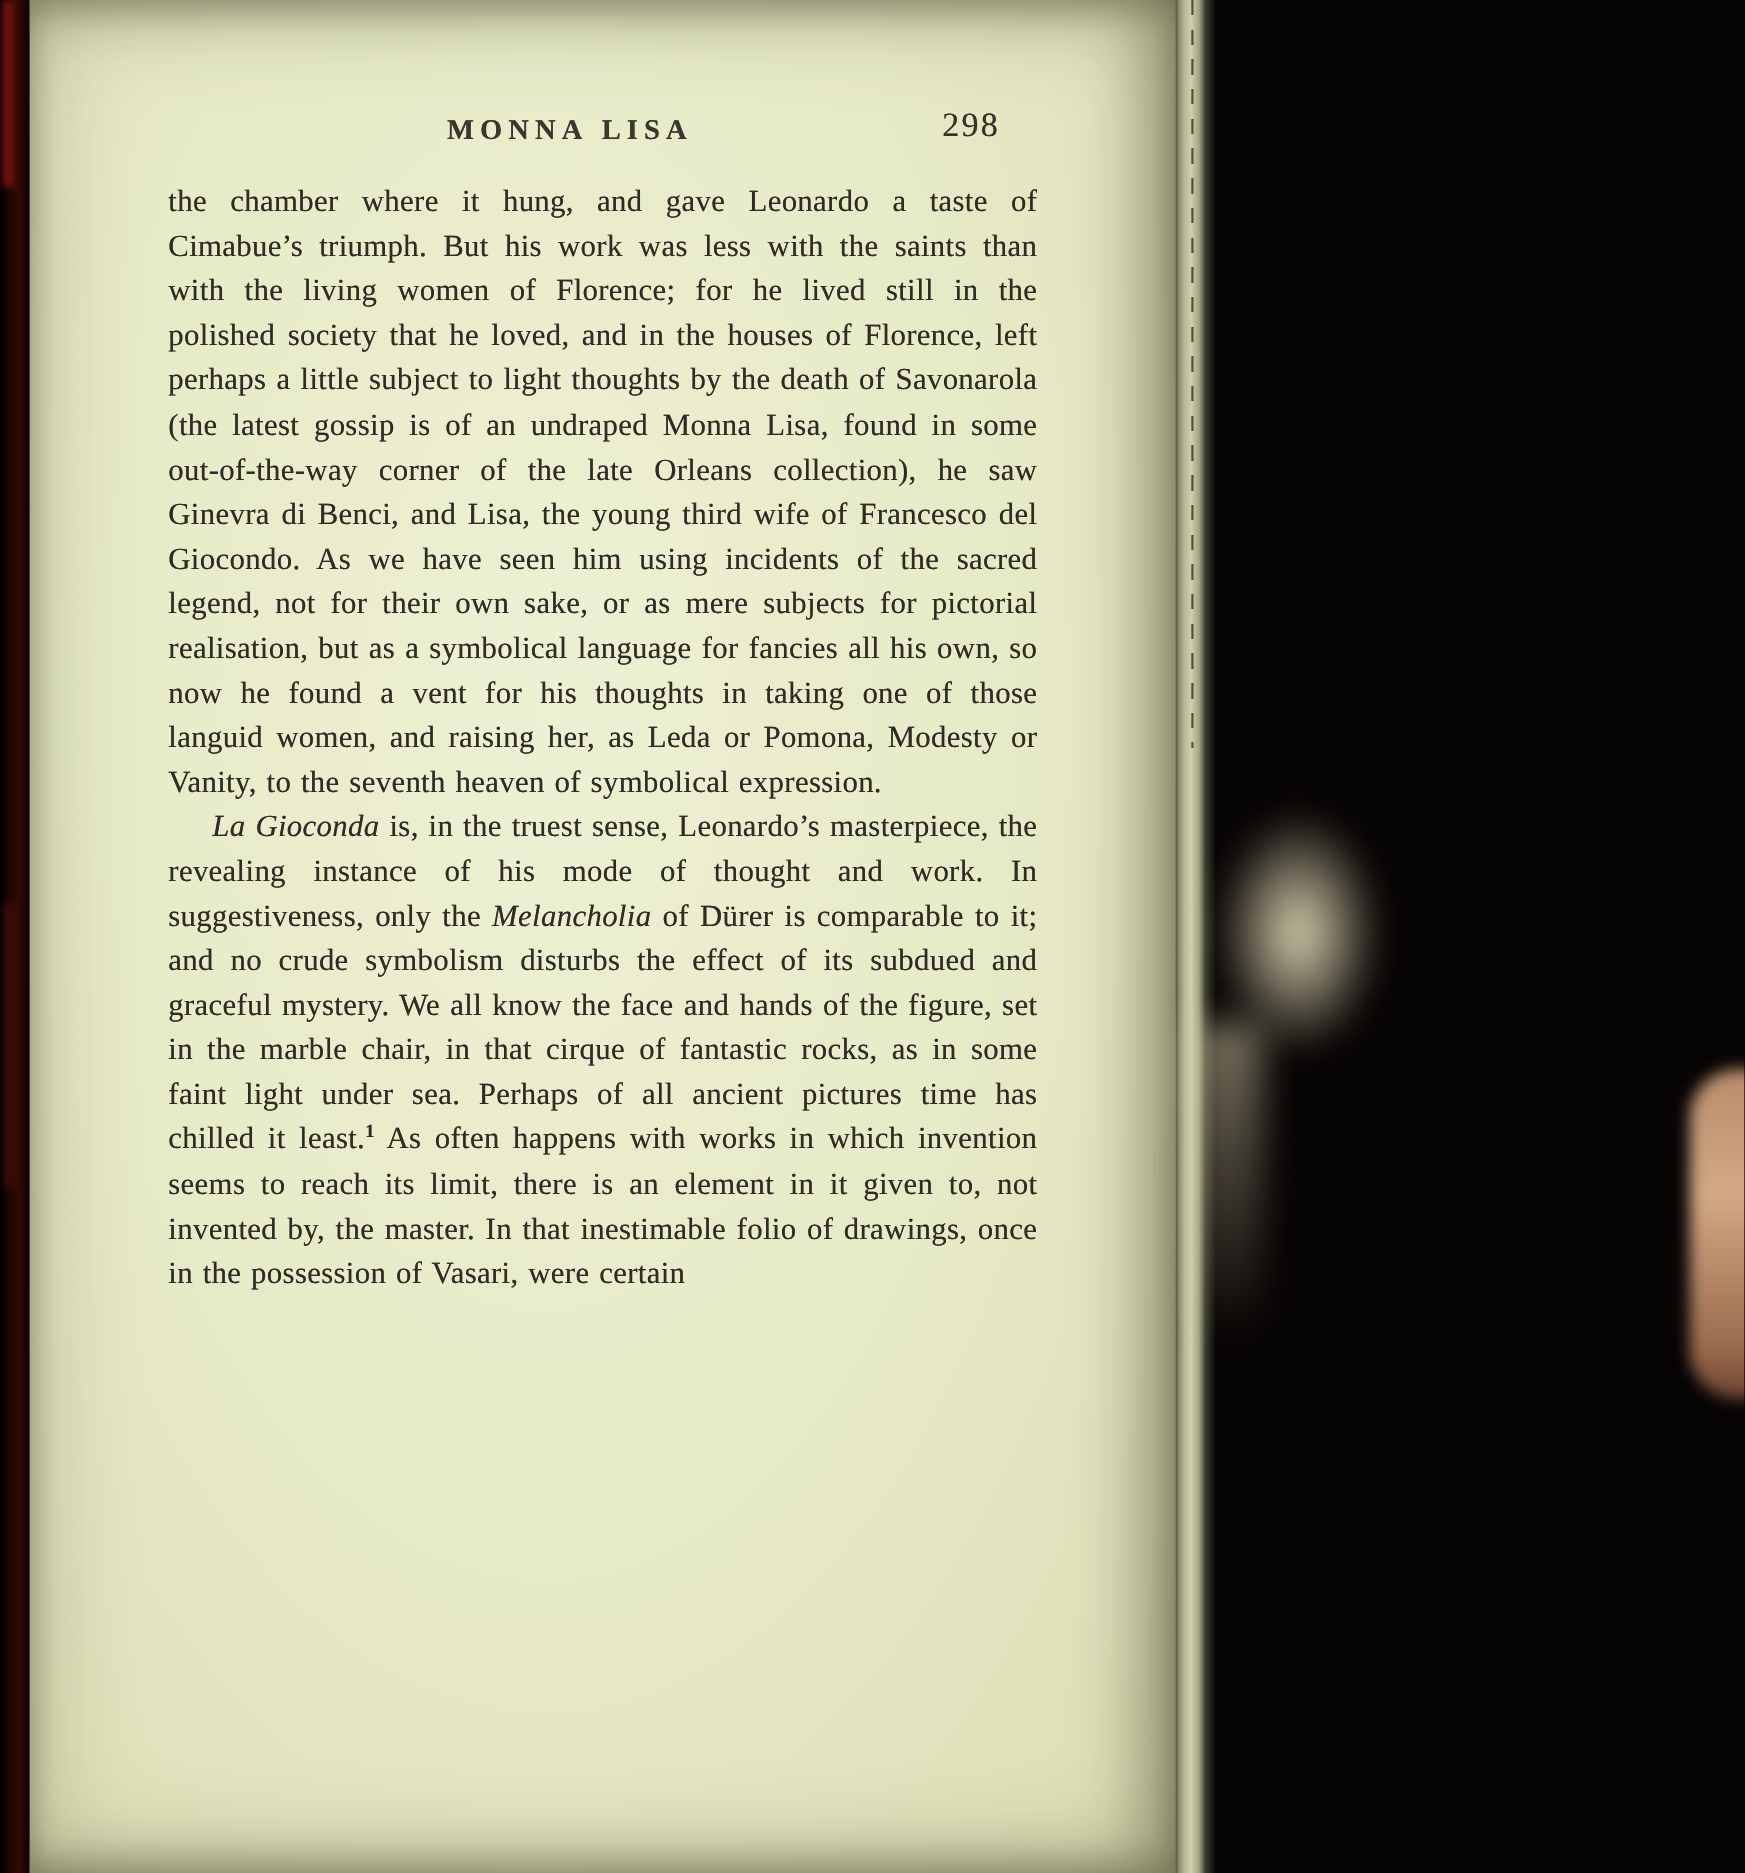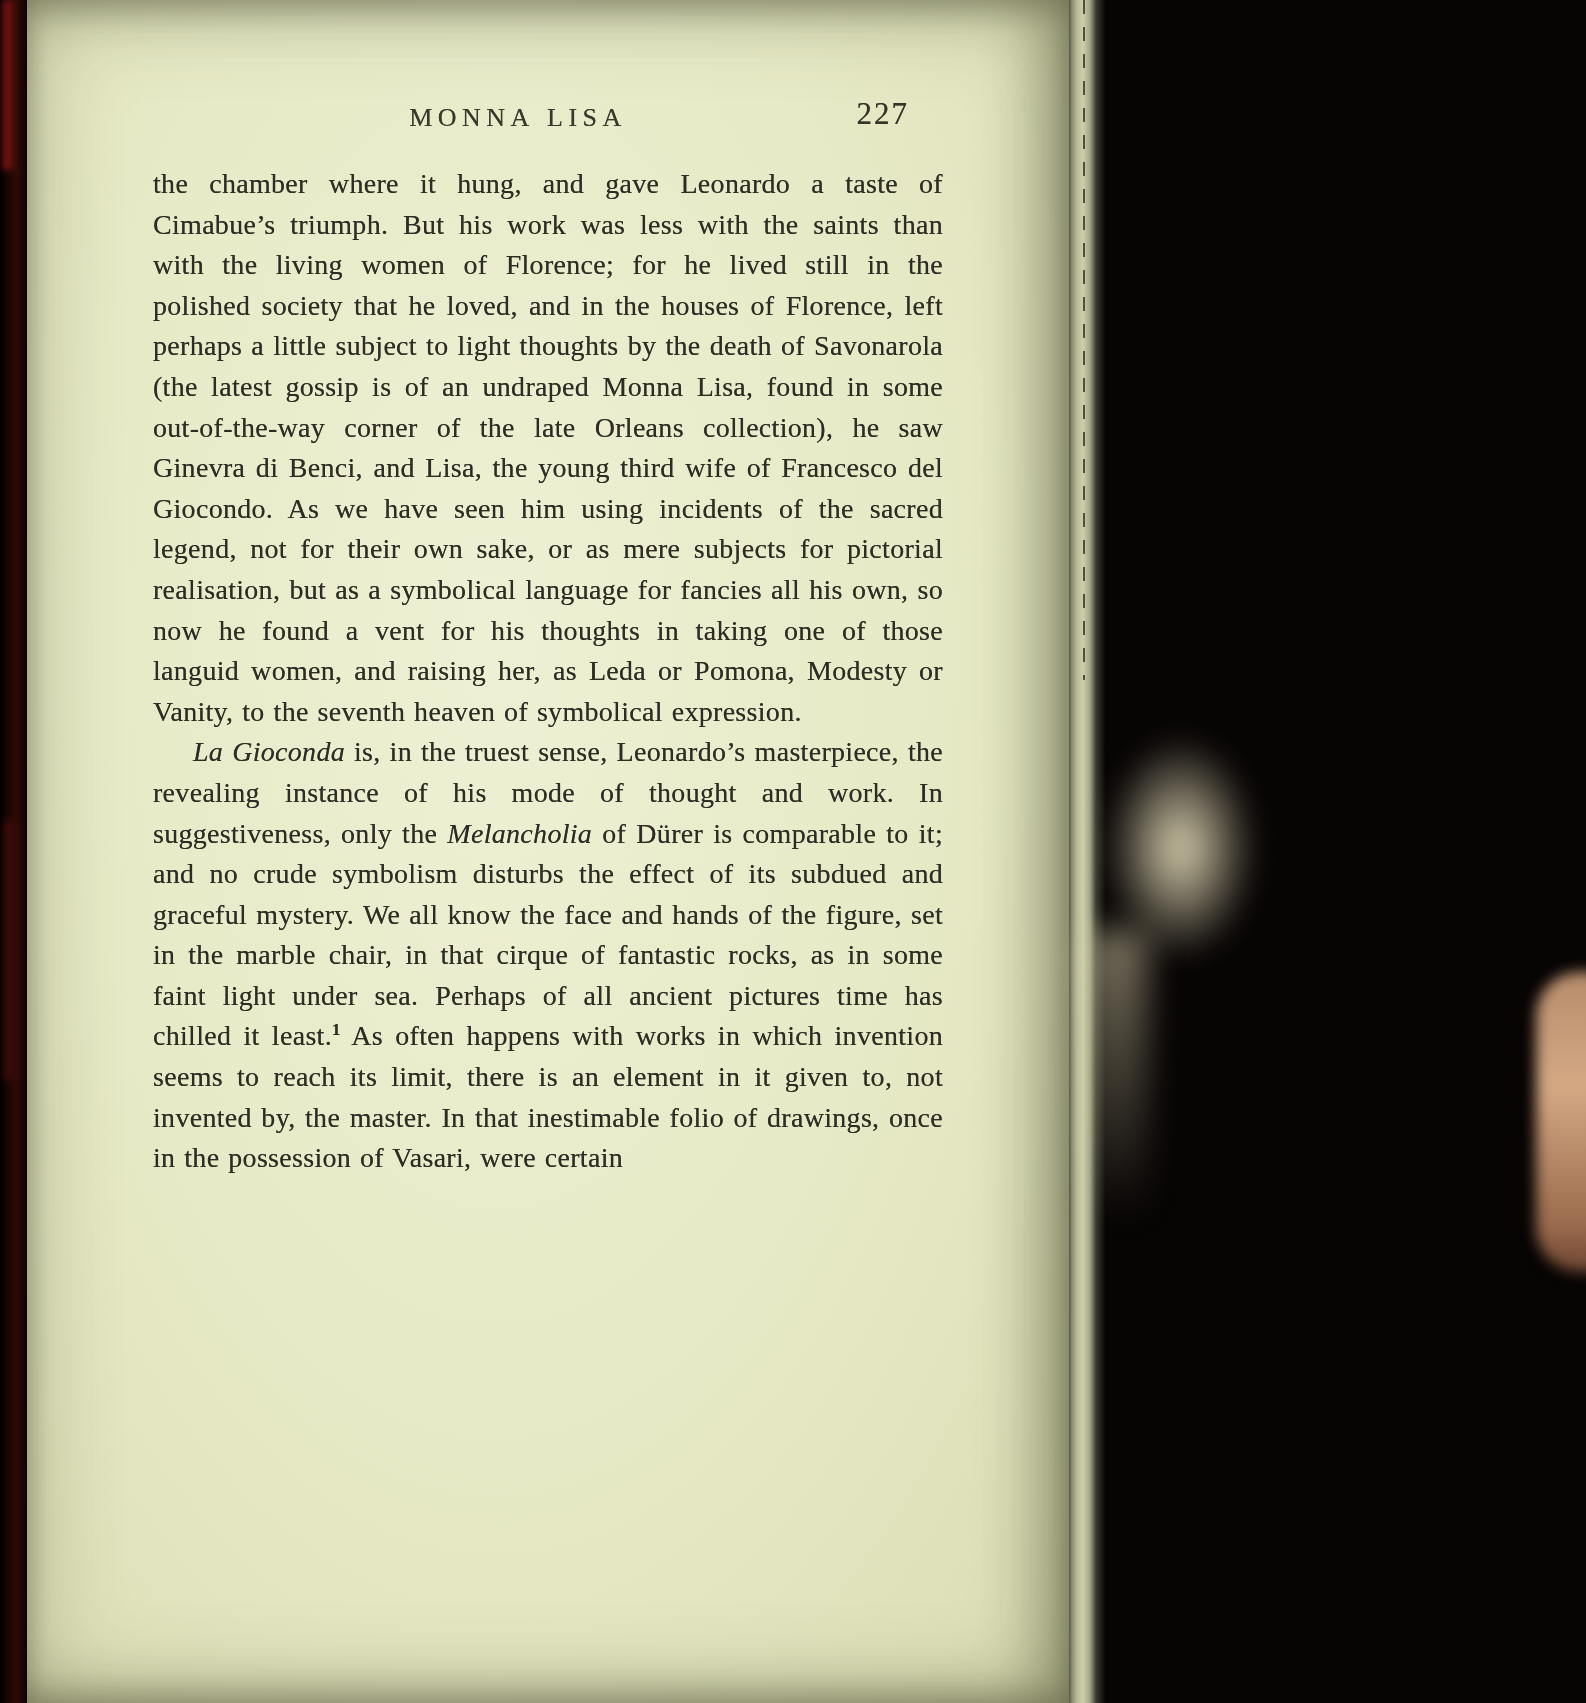--- a/index.html
+++ b/index.html
@@ -107,21 +107,21 @@
     word-spacing: 1.6px;
     text-shadow: 0 0 0.6px rgba(46, 44, 36, 0.7);
   }
   .page-header {
     position: relative;
     height: 54px;
     margin-bottom: 12px;
   }
   .running-title {
     text-align: center;
-    font-weight: normal;
+    font-weight: bold;
     font-size: 26px;
     letter-spacing: 5.5px;
     color: #3a382c;
     padding-right: 60px;
   }
   .page-number {
     position: absolute;
     right: 34px; top: -4px;
     font-size: 31px;
     letter-spacing: 2px;
@@ -157,21 +157,21 @@
   <div class="spine">
     <div class="red-glint"></div>
     <div class="red-glint2"></div>
   </div>
 
   <div class="page">
     <div class="content">
 
       <div class="page-header">
         <div class="running-title">MONNA LISA</div>
-        <div class="page-number">227</div>
+        <div class="page-number">298</div>
       </div>
 
       <div class="body-text" id="paragraphs">
           <p><span>the chamber where it hung, and gave Leonardo a taste of Cimabue’s triumph.  But his work was less with the saints than with the living women of Florence; for he lived still in the polished society that he loved, and in the houses of Florence, left perhaps a little subject to light thoughts by the death of Savonarola (the latest gossip is of an undraped Monna Lisa, found in some out-of-the-way corner of the late Orleans collection), he saw Ginevra di Benci, and Lisa, the young third wife of Francesco del Giocondo.  As we have seen him using incidents of the sacred legend, not for their own sake, or as mere subjects for pictorial realisation, but as a symbolical language for fancies all his own, so now he found a vent for his thoughts in taking one of those languid women, and raising her, as Leda or Pomona, Modesty or Vanity, to the seventh heaven of symbolical expression.</span></p>
           <p class="indent"><span class="it">La Gioconda</span><span> is, in the truest sense, Leonardo’s masterpiece, the revealing instance of his mode of thought and work.  In suggestiveness, only the </span><span class="it">Melancholia</span><span> of Dürer is comparable to it; and no crude symbolism disturbs the effect of its subdued and graceful mystery.  We all know the face and hands of the figure, set in the marble chair, in that cirque of fantastic rocks, as in some faint light under sea.  Perhaps of all ancient pictures time has chilled it least.</span><span class="sup">1</span><span>  As often happens with works in which invention seems to reach its limit, there is an element in it given to, not invented by, the master.  In that inestimable folio of drawings, once in the possession of Vasari, were certain</span></p>
         </div>
 
 
     </div>
   </div>

